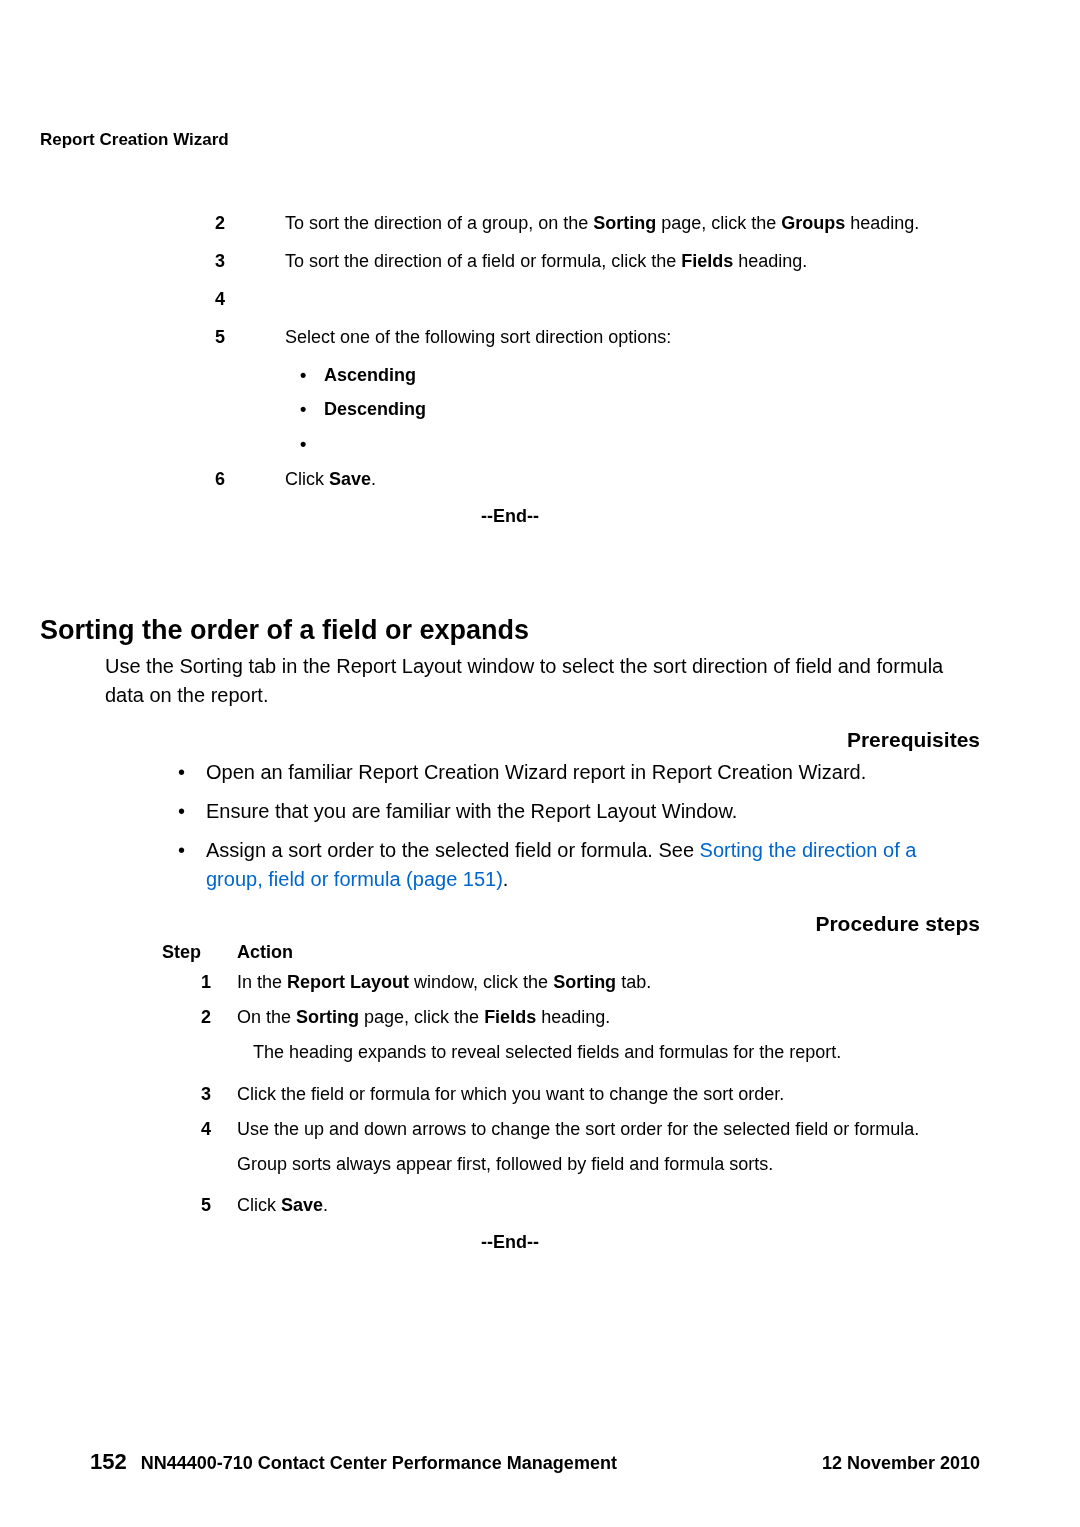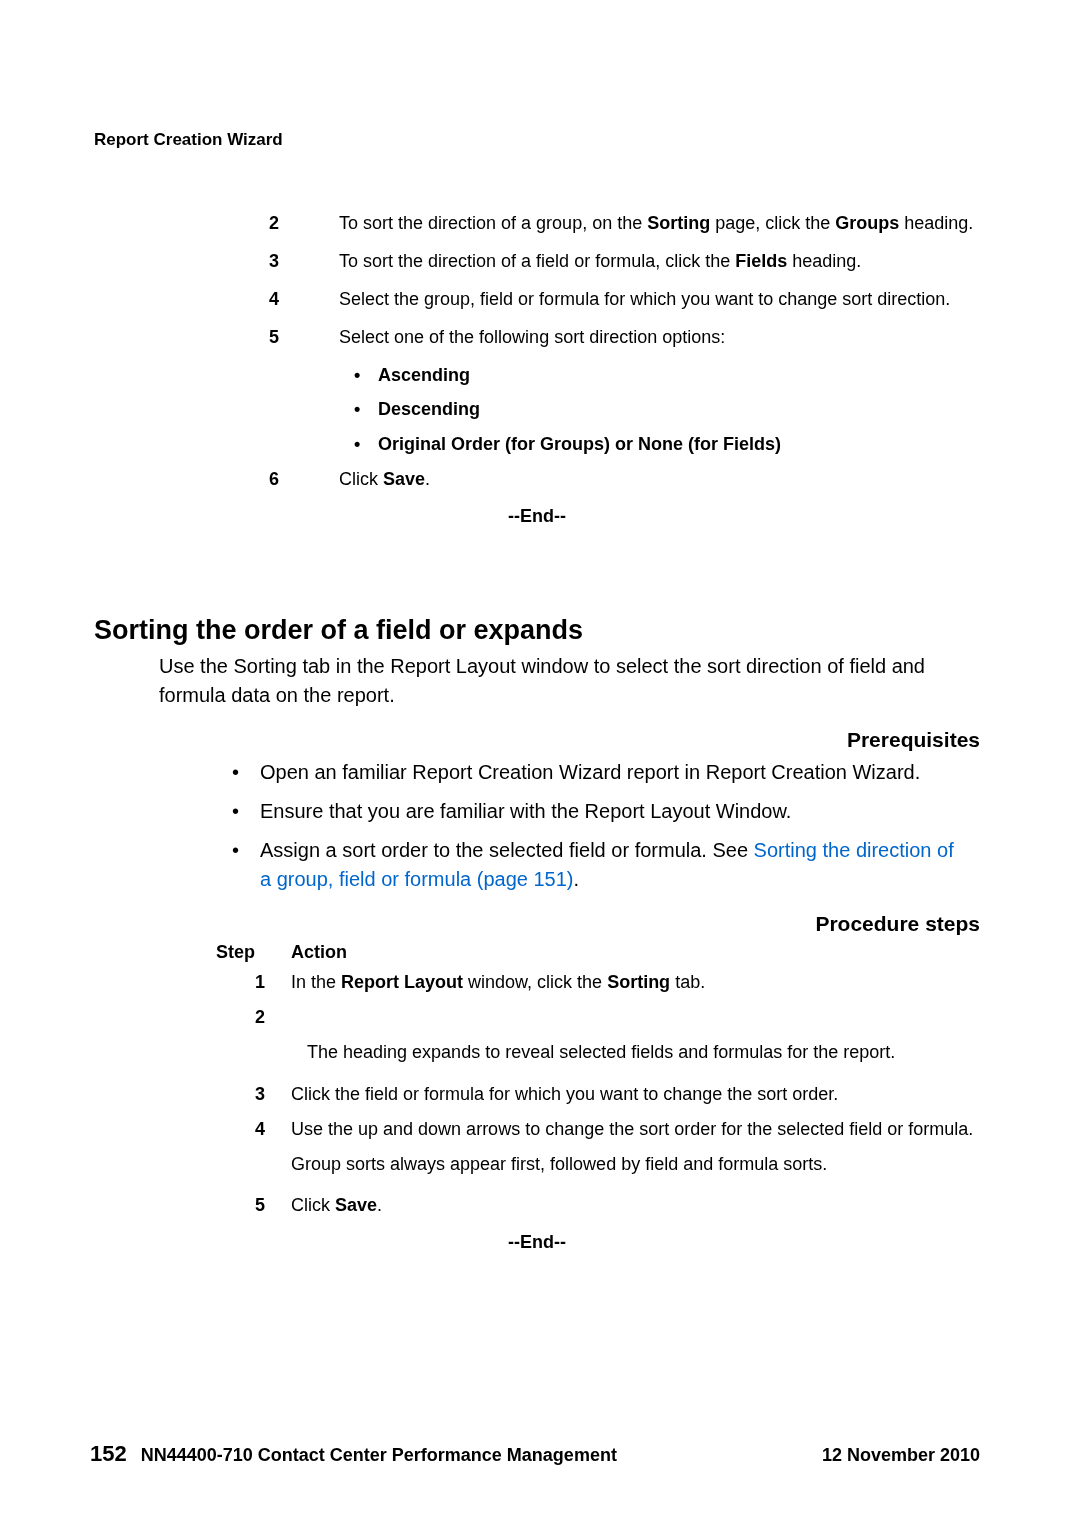--- a/index.html
+++ b/index.html
@@ -7,21 +7,21 @@
     padding: 0;
     background: #ffffff;
     font-family: Arial, Helvetica, sans-serif;
     color: #000;
   }
   .page {
     width: 1080px;
     height: 1527px;
     position: relative;
     box-sizing: border-box;
-    padding: 130px 100px 0 94px;
+    padding: 130px 100px 0 40px;
   }
   .breadcrumb {
     font-size: 17px;
     font-weight: bold;
     margin-bottom: 60px;
   }
   .steps-block {
     margin-left: 175px;
     margin-right: 0;
     font-size: 18px;
@@ -112,21 +112,21 @@
   .end-marker {
     text-align: center;
     font-size: 18px;
     font-weight: bold;
     margin-top: 12px;
   }
   .footer {
     position: absolute;
     left: 90px;
     right: 100px;
-    bottom: 60px;
+    bottom: 52px;
     display: flex;
     justify-content: space-between;
     align-items: baseline;
     font-size: 18px;
   }
   .footer .pagenum {
     font-weight: bold;
     font-size: 22px;
     margin-right: 14px;
   }
@@ -145,38 +145,36 @@
   <div class="step-row">
         <div class="step-num">2</div>
         <div><span>To sort the direction of a group, on the </span><span style="font-weight: bold;">Sorting</span><span> page, click the </span><span style="font-weight: bold;">Groups</span><span> heading.</span></div>
       </div>
       <div class="step-row">
         <div class="step-num">3</div>
         <div><span>To sort the direction of a field or formula, click the </span><span style="font-weight: bold;">Fields</span><span> heading.</span></div>
       </div>
       <div class="step-row">
         <div class="step-num">4</div>
-        <div><span>Select the group, field or formula for which you want to change sort direction.</span></div>
       </div>
       <div class="step-row">
         <div class="step-num">5</div>
         <div><span>Select one of the following sort direction options:</span></div>
       </div>
       <div class="subbullets">
         <div class="bullet-row">
           <div class="dot">•</div>
           <div><span style="font-weight: bold; text-align: center;">Ascending</span></div>
         </div>
         <div class="bullet-row">
           <div class="dot">•</div>
           <div><span style="font-weight: bold;">Descending</span></div>
         </div>
         <div class="bullet-row">
           <div class="dot">•</div>
-          <div><span style="font-weight: bold;">Original Order (for Groups) or None (for Fields)</span></div>
         </div>
       </div>
       <div class="step-row">
         <div class="step-num">6</div>
         <div><span>Click </span><span style="font-weight: bold;">Save</span><span>.</span></div>
       </div>
     </div>
 
   <div class="end-marker">--End--</div>
 
@@ -205,20 +203,21 @@
     <div>Action</div>
   </div>
 
   <div class="steps-block2">
       <div class="step-row">
         <div class="step-num">1</div>
         <div><span>In the </span><span style="font-weight: bold;">Report Layout</span><span> window, click the </span><span style="font-weight: bold;">Sorting</span><span> tab.</span></div>
       </div>
       <div class="step-row">
         <div class="step-num">2</div>
+        <div><span>On the </span><span style="font-weight: bold;">Sorting</span><span> page, click the </span><span style="font-weight: bold;">Fields</span><span> heading.</span></div>
       </div>
       <div class="step-row" style="margin-top: 4px; margin-bottom: 14px; gap: 16px;">
         <div class="step-num"></div>
         <div><span>The heading expands to reveal selected fields and formulas for the report.</span></div>
       </div>
       <div class="step-row">
         <div class="step-num">3</div>
         <div><span>Click the field or formula for which you want to change the sort order.</span></div>
       </div>
       <div class="step-row">

